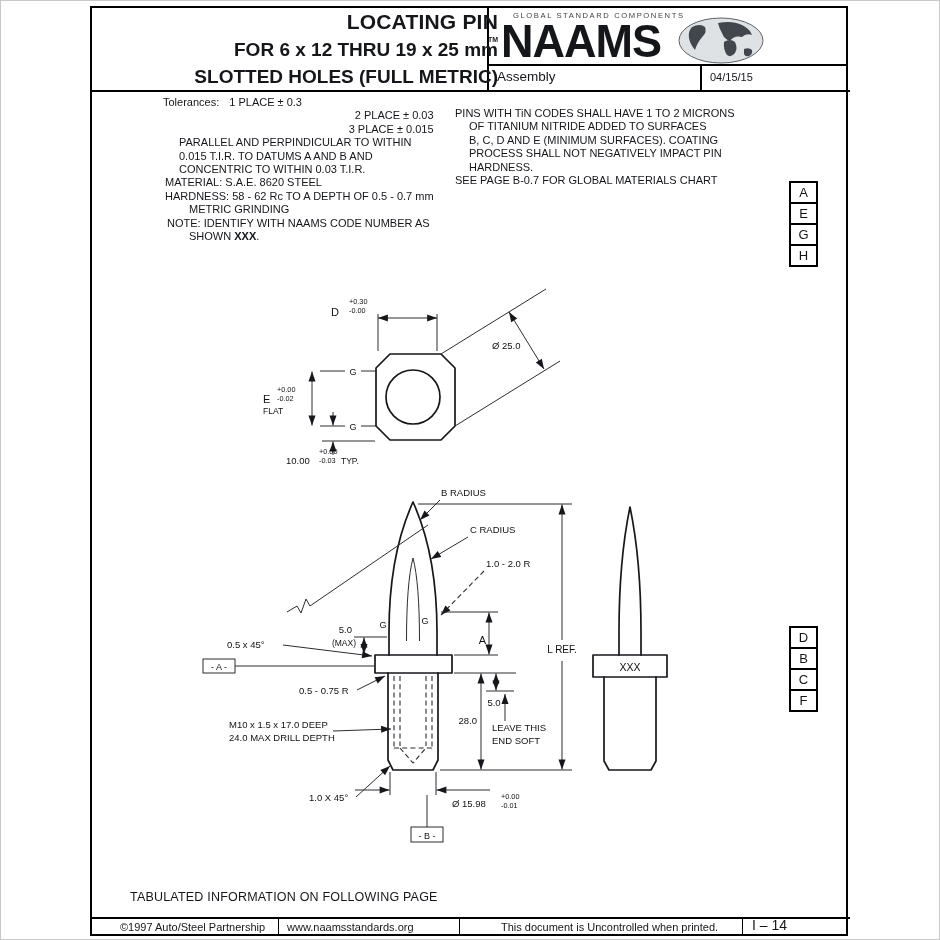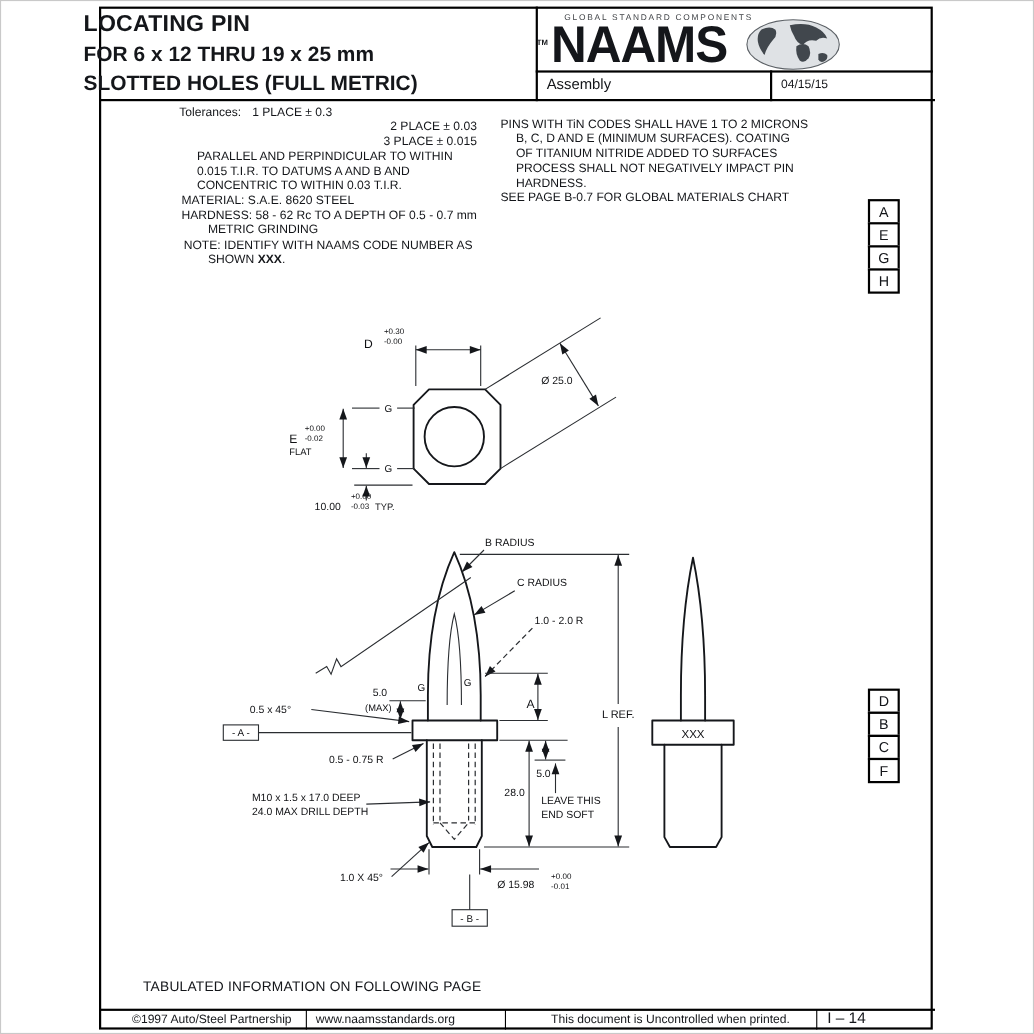--- a/index.html
+++ b/index.html
@@ -9,21 +9,21 @@
     font-family:"Liberation Sans", sans-serif; color:#14161a;
     overflow:hidden;
   }
   .abs { position:absolute; }
   .edge { position:absolute; inset:0; border:1px solid #c9c9c9; pointer-events:none; }
   .frame { left:90px; top:6px; width:758px; height:930px; border:2px solid #000; }
   .hl { background:#000; height:2px; }
   .vl { background:#000; width:2px; }
 
   
-  .title-block { left:76px; top:10px; width:394px; text-align:left; }
+  .title-block { left:104px; top:10px; width:394px; text-align:right; }
   .title-block .t1 { font-size:21px; font-weight:bold; letter-spacing:.2px; }
   .title-block .t2 { font-size:19px; font-weight:bold; margin-top:5px; }
   .tagline { left:497px; top:11px; font-size:7.6px; letter-spacing:1.6px; color:#3c3f43;margin-left:16px; }
   .tm { left:488px; top:36px; font-size:7px; font-weight:bold; }
   .naams { left:501px; top:18px; font-size:45px; font-weight:bold; letter-spacing:-1px; line-height:1; transform:scaleY(1.04); }
   .division { left:497px; top:69px; font-size:13.5px; }
   .date { left:710px; top:71px; font-size:11px; }
 
   
   .notes { left:163px; top:96px; font-size:11px; line-height:13.4px; white-space:nowrap; }
@@ -102,22 +102,22 @@
   <div class="ind1">CONCENTRIC TO WITHIN 0.03 T.I.R.</div>
   <div class="ind0">MATERIAL: S.A.E. 8620 STEEL</div>
   <div class="ind0">HARDNESS: 58 - 62 Rc TO A DEPTH OF 0.5 - 0.7 mm</div>
   <div class="ind2">METRIC GRINDING</div>
   <div class="ind0s">NOTE: IDENTIFY WITH NAAMS CODE NUMBER AS</div>
   <div class="ind2"><span>SHOWN </span><b>XXX</b><span>.</span></div>
 </div>
 
 <div class="abs tin">
   <div>PINS WITH TiN CODES SHALL HAVE 1 TO 2 MICRONS</div>
+  <div class="ind">OF TITANIUM NITRIDE ADDED TO SURFACES</div>
   <div class="ind">B, C, D AND E (MINIMUM SURFACES). COATING</div>
-  <div class="ind">OF TITANIUM NITRIDE ADDED TO SURFACES</div>
   <div class="ind">PROCESS SHALL NOT NEGATIVELY IMPACT PIN</div>
   <div class="ind">HARDNESS.</div>
   <div>SEE PAGE B-0.7 FOR GLOBAL MATERIALS CHART</div>
 </div>
 
 <div class="abs zonecol zonecol-top">
   <div class="zonebox">A</div>
   <div class="zonebox">E</div>
   <div class="zonebox">G</div>
   <div class="zonebox">H</div>

